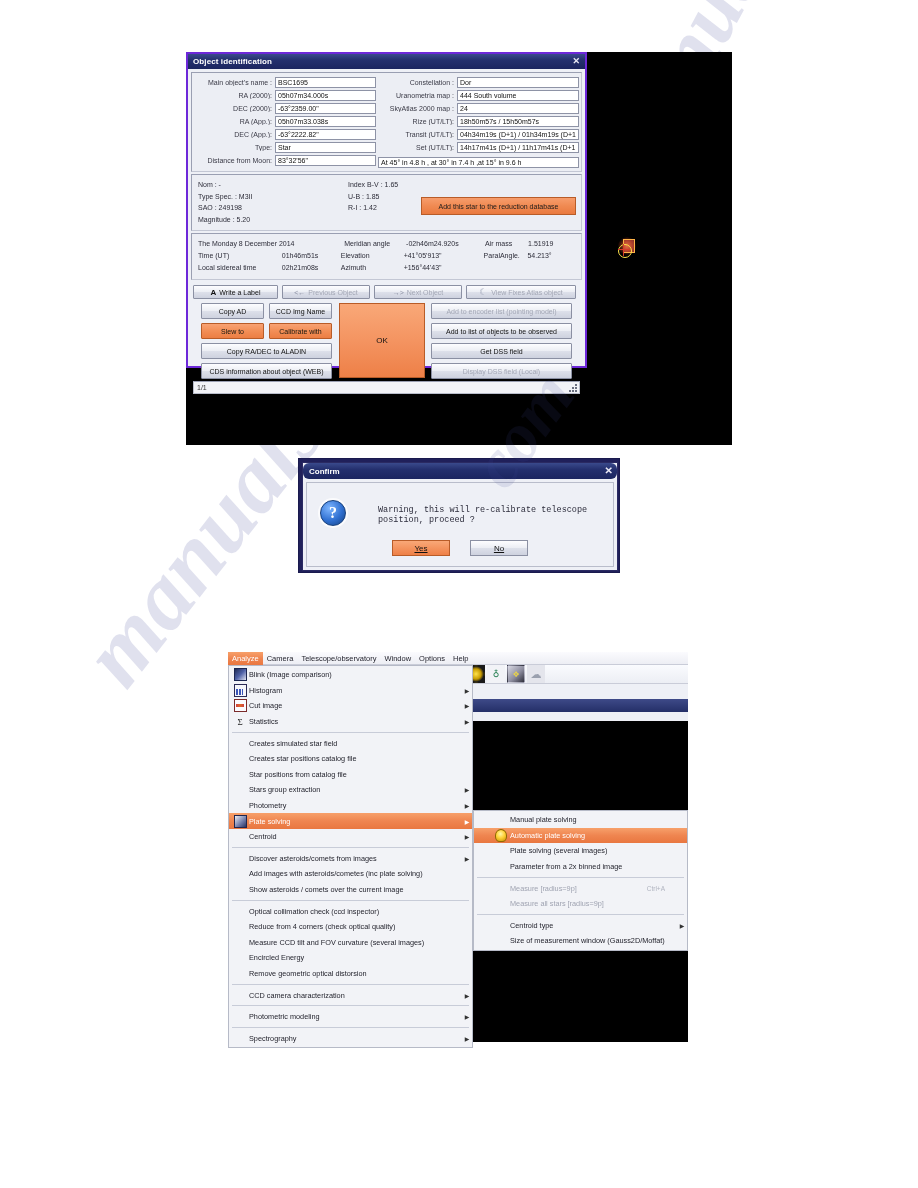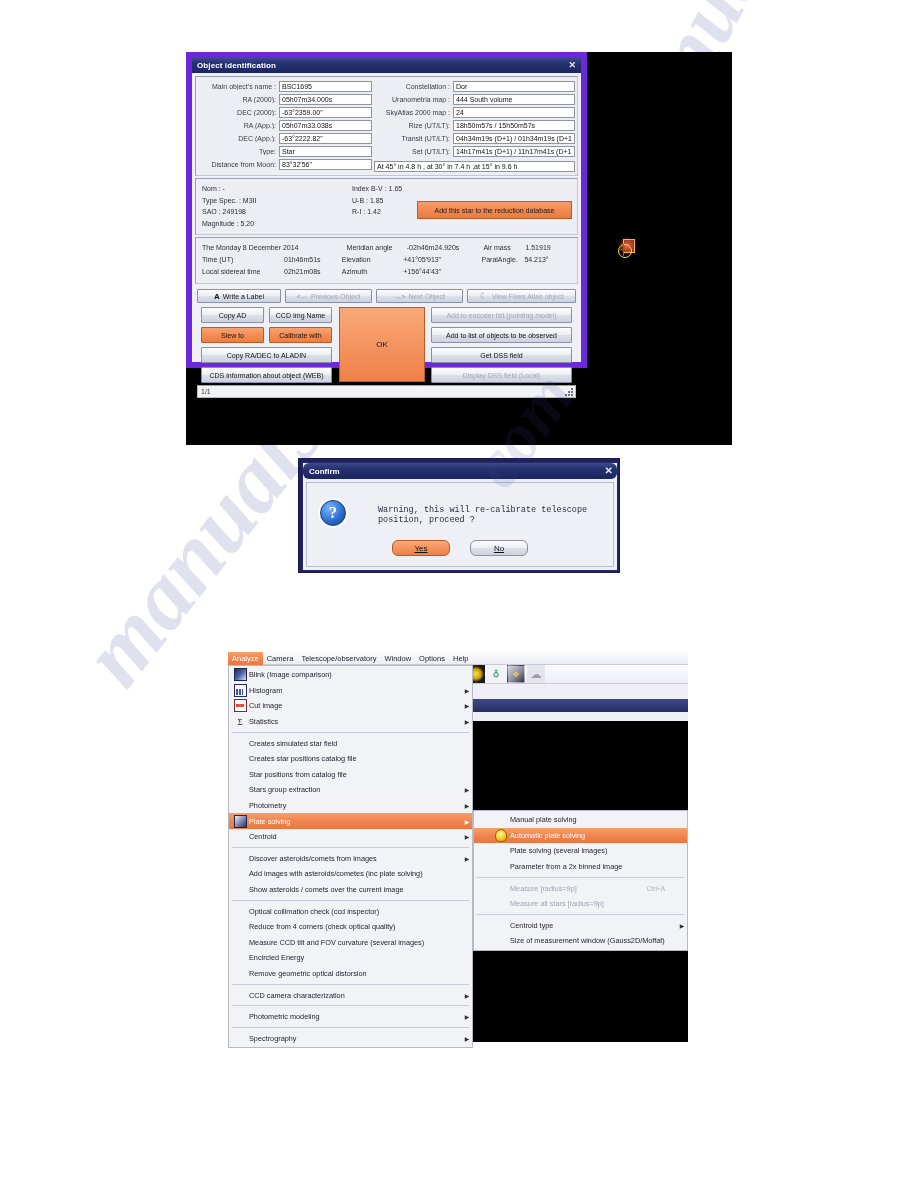--- a/index.html
+++ b/index.html
@@ -27,21 +27,21 @@
   .wm1{left:580px;top:150px;font-size:86px;transform:rotate(-62deg);transform-origin:left top;}
   .wm2{left:60px;top:640px;font-size:92px;transform:rotate(-52deg);transform-origin:left top;}
   .wm3{left:455px;top:455px;font-size:70px;transform:rotate(-54deg);transform-origin:left top;color:rgba(60,70,150,0.13);}
 
   
   .shot1{position:absolute;left:186px;top:52px;width:546px;height:393px;background:#000;}
 
   .dlg{
     position:absolute;left:0px;top:0px;width:401px;height:316px;
     background:#eef0f6;
-    border:6px solid #6d28d9;
+    border:2px solid #6d28d9;
     box-sizing:border-box;
     display:flex;flex-direction:column;
   }
   .titlebar{
     height:15px;flex:0 0 15px;
     background:linear-gradient(to bottom,#3a4a8c 0%,#24306e 40%,#1b2560 100%);
     display:flex;align-items:center;
     padding:0 3px 0 5px;
     color:#fff;
   }
@@ -193,21 +193,21 @@
     background:radial-gradient(circle at 35% 30%,#7fb6ff 0%,#2f6fd0 55%,#14407f 100%);
     border:1px solid #16407d;
     display:flex;align-items:center;justify-content:center;
     color:#ffffff;font-size:16px;font-weight:bold;font-family:"Liberation Serif",serif;
     box-shadow:0 0 0 2px rgba(255,255,255,0.75);
   }
   .cmsg{position:absolute;left:71px;top:22px;right:6px;font-size:8.5px;color:#2d2d3c;
         font-family:Liberation Mono, monospace;}
   .cbtns{position:absolute;left:0;right:0;bottom:10px;display:flex;justify-content:center;gap:20px;}
   .cbtn{width:58px;height:16px;font-size:8px;display:flex;align-items:center;justify-content:center;
-        border:1px solid #8b90a3;box-sizing:border-box;border-radius:6px;cursor:pointer;
+        border:1px solid #8b90a3;box-sizing:border-box;border-radius:0;cursor:pointer;
         background:linear-gradient(to bottom,#fdfdff 0%,#eceef4 48%,#dde0ea 52%,#ced2df 100%);color:#111;}
   .cbtn.yes{background:linear-gradient(to bottom,#f9a878 0%,#f4945f 50%,#ee8047 100%);border-color:#b85c28;}
   .cbtn u{text-decoration:underline;}
 
   
   .shot3{position:absolute;left:228px;top:652px;width:460px;height:390px;background:#000;}
   .menubar{
     position:absolute;left:0;top:0;width:460px;height:13px;
     background:linear-gradient(to bottom,#fbfbfe 0%,#edeef4 100%);
     border-bottom:1px solid #c9ccd8;

